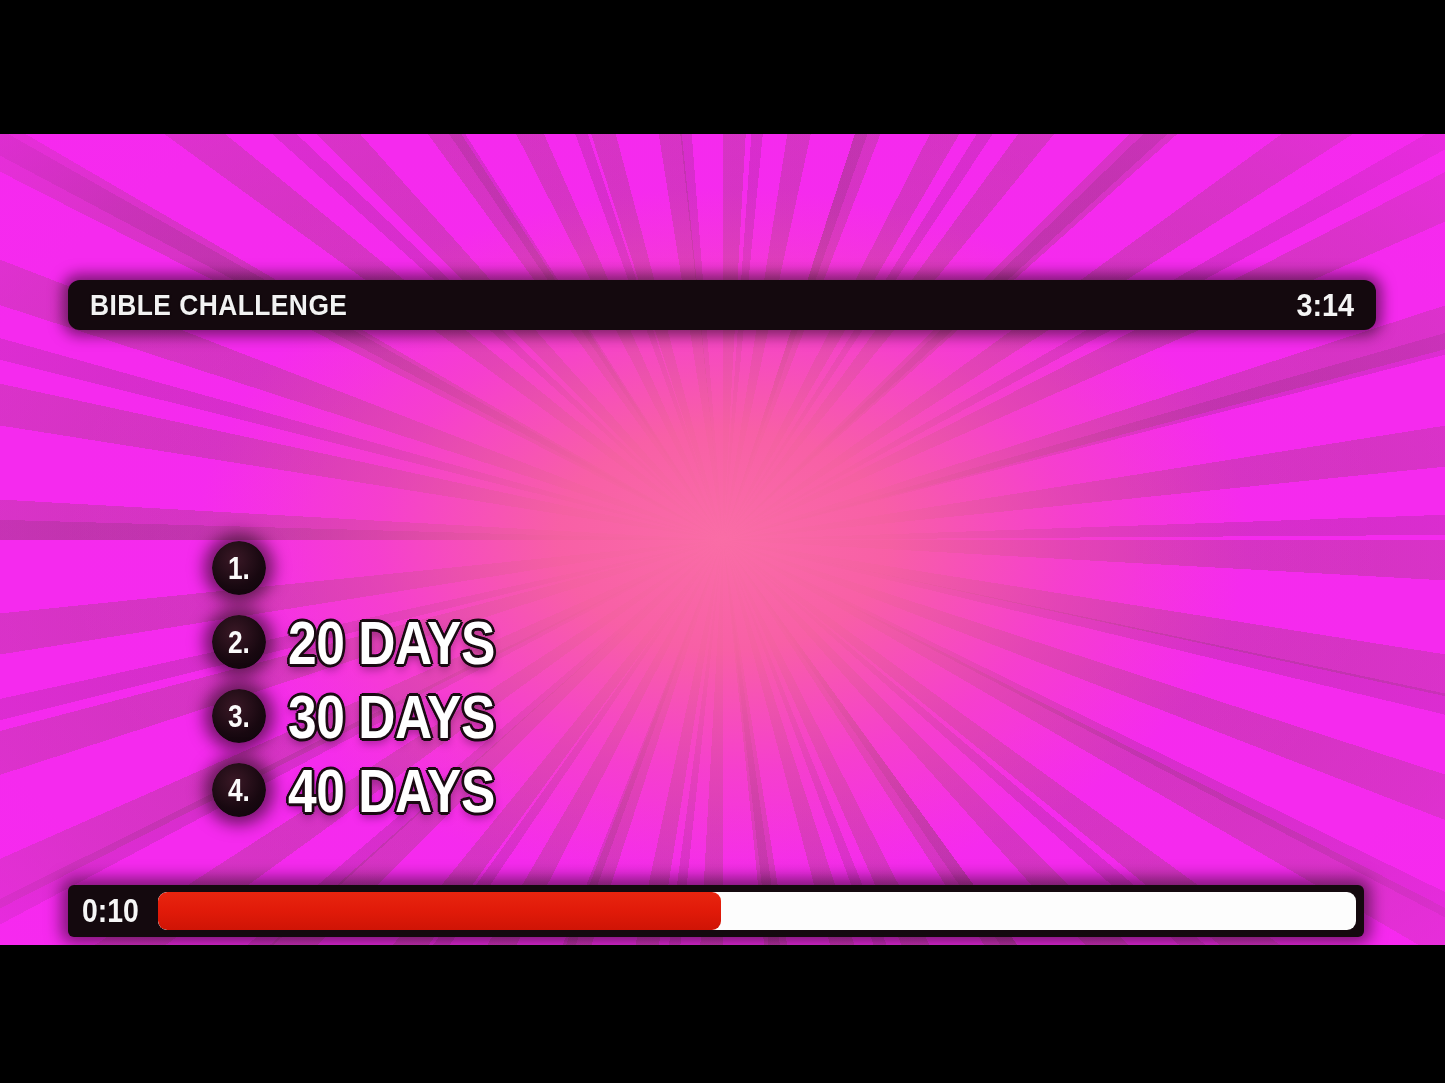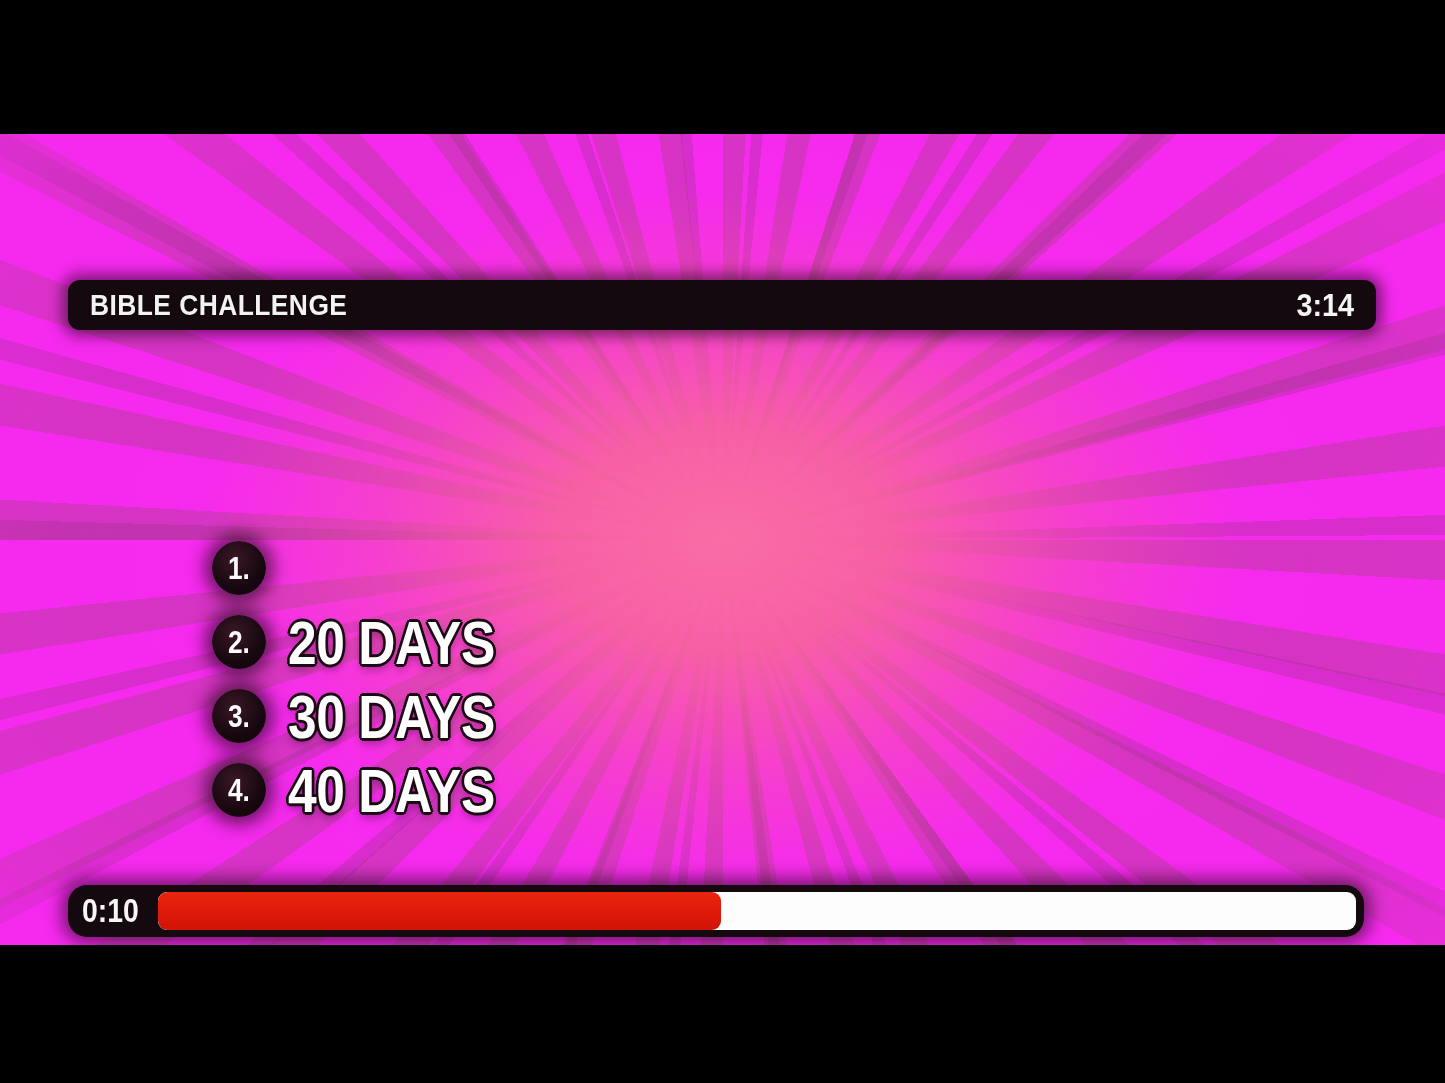--- a/index.html
+++ b/index.html
@@ -194,21 +194,21 @@
   }
 
   
   #countdown-bar {
     position:absolute;
     left:68px;
     top:751px;
     width:1296px;
     height:52px;
     background:#14090e;
-    border-radius:19px;
+    border-radius:6px;
     box-shadow:0 0 16px 7px rgba(30,8,20,0.55);
     display:flex;
     align-items:center;
     padding:0 8px 0 14px;
   }
   #countdown-time {
     color:#f6f6f6;
     font-size:33px;
     font-weight:bold;
     font-family:"Liberation Sans Narrow","Liberation Sans",sans-serif;

